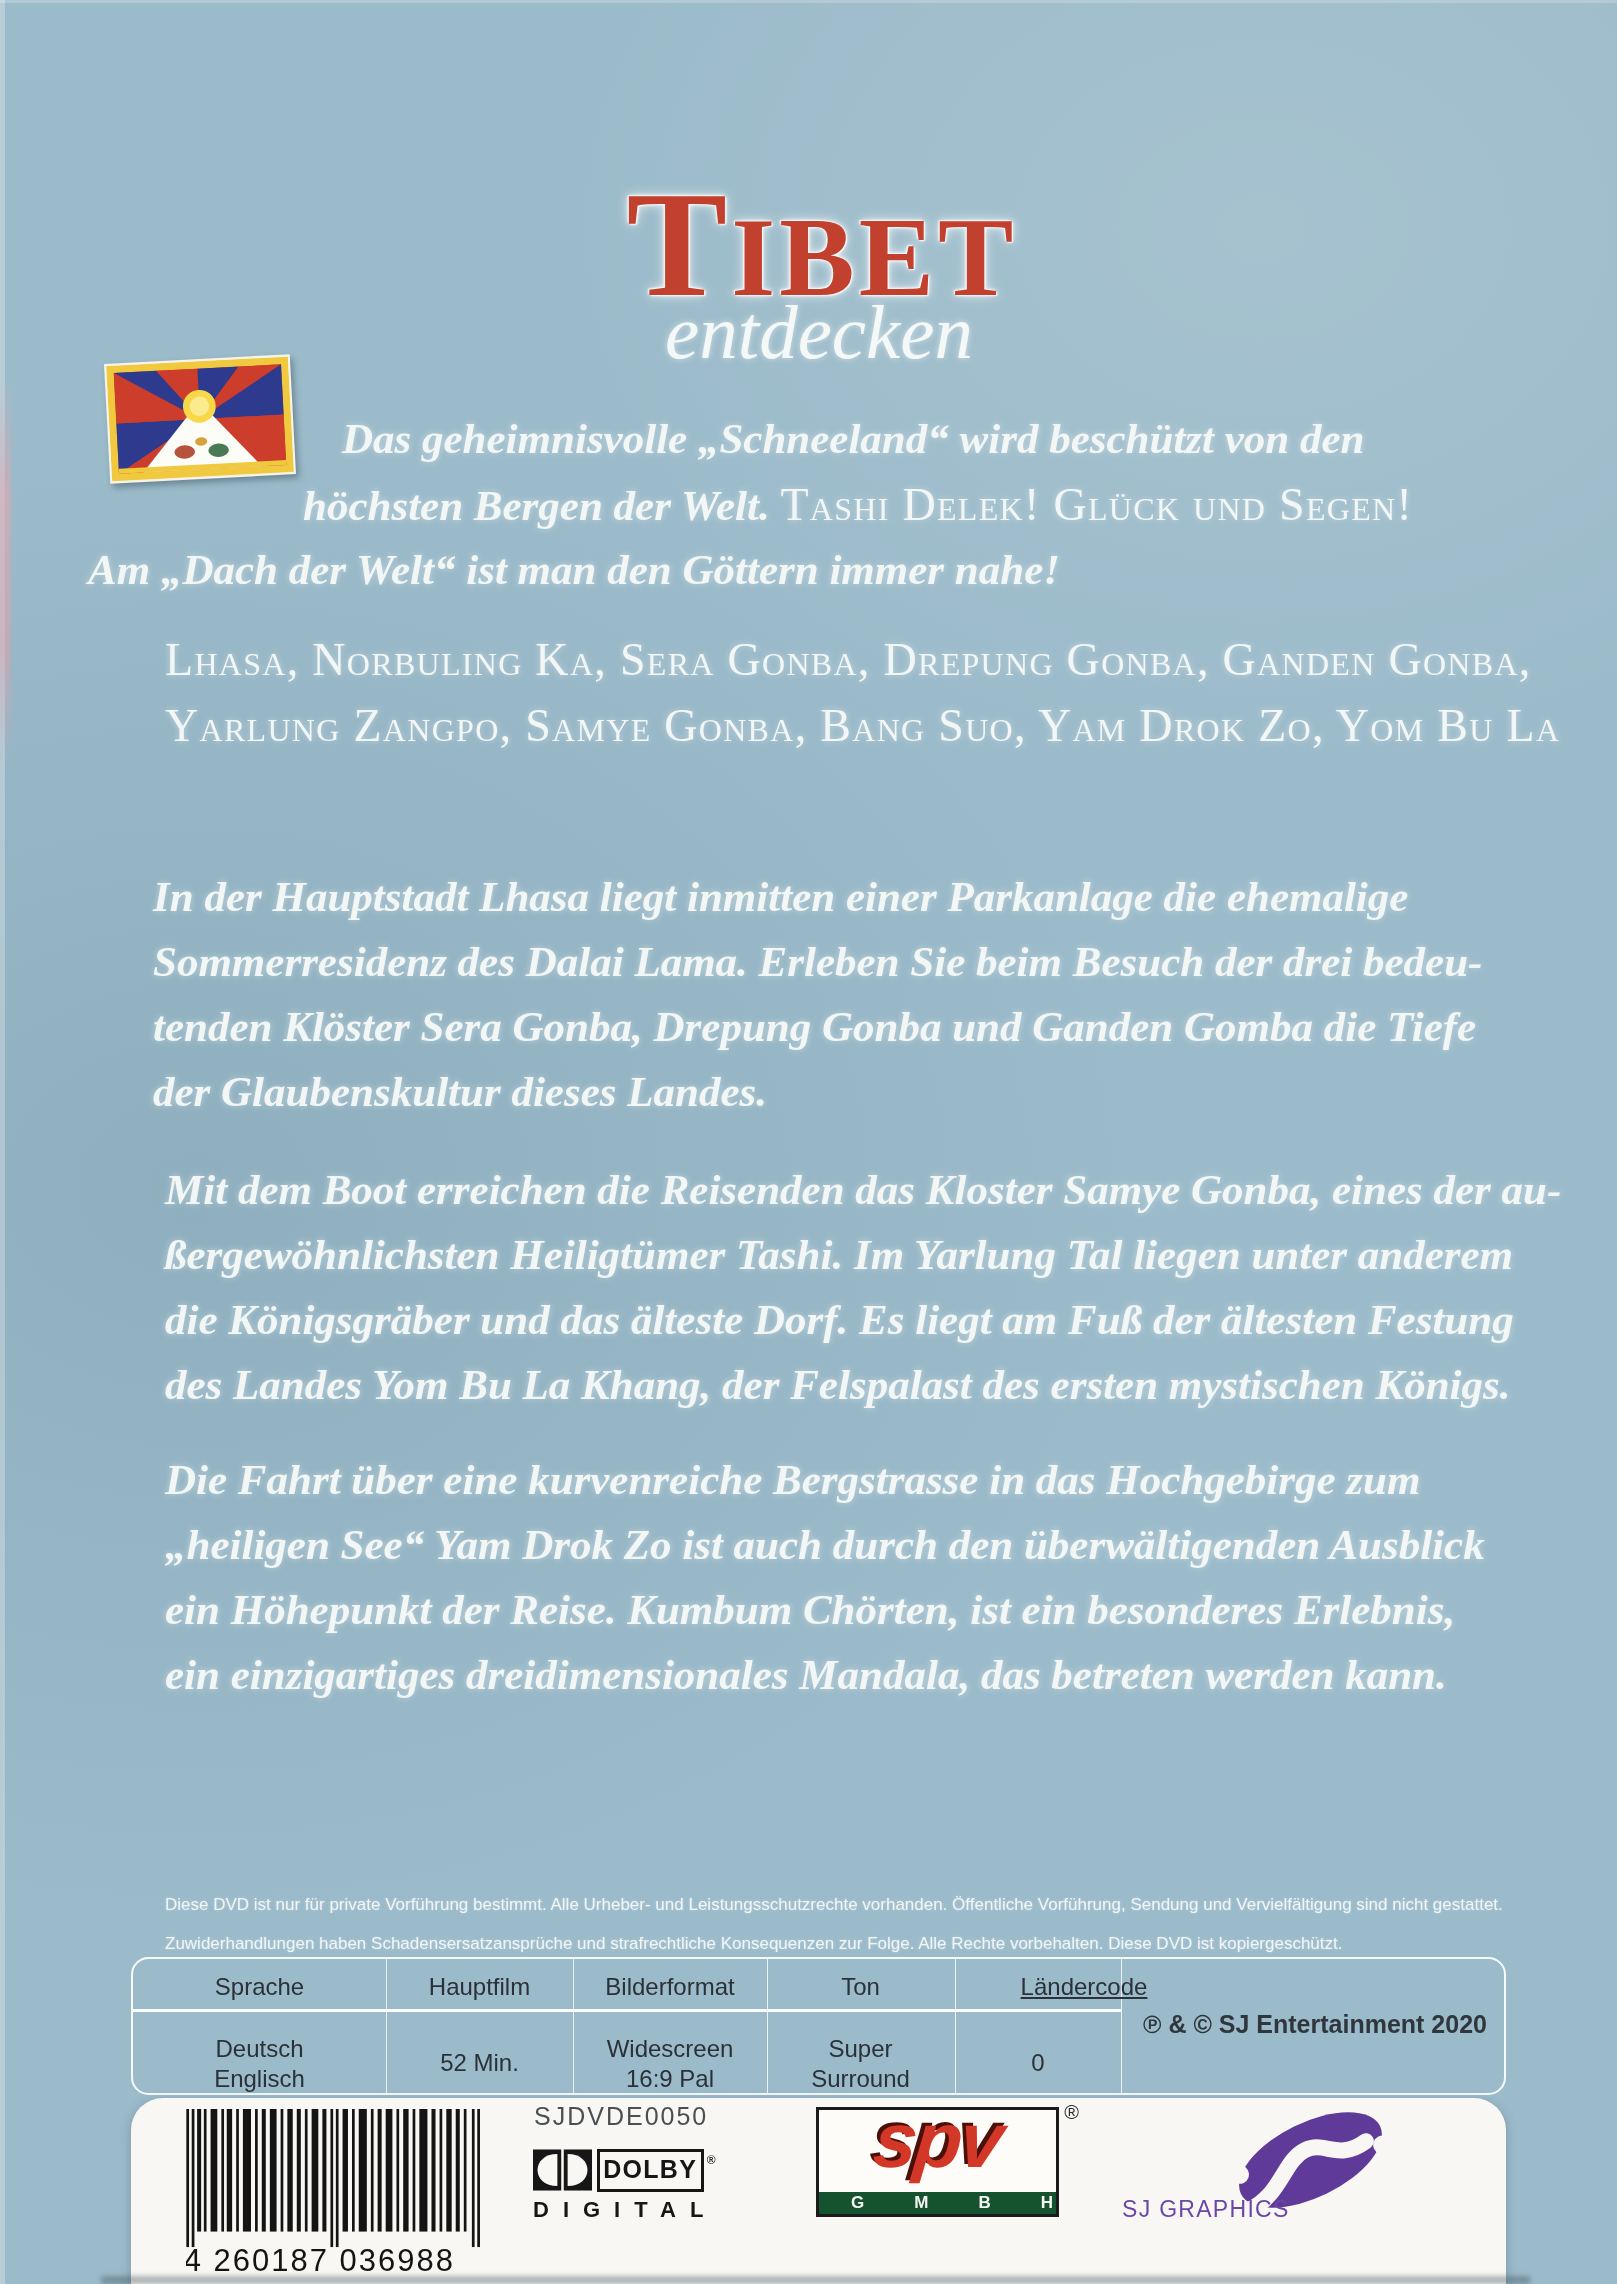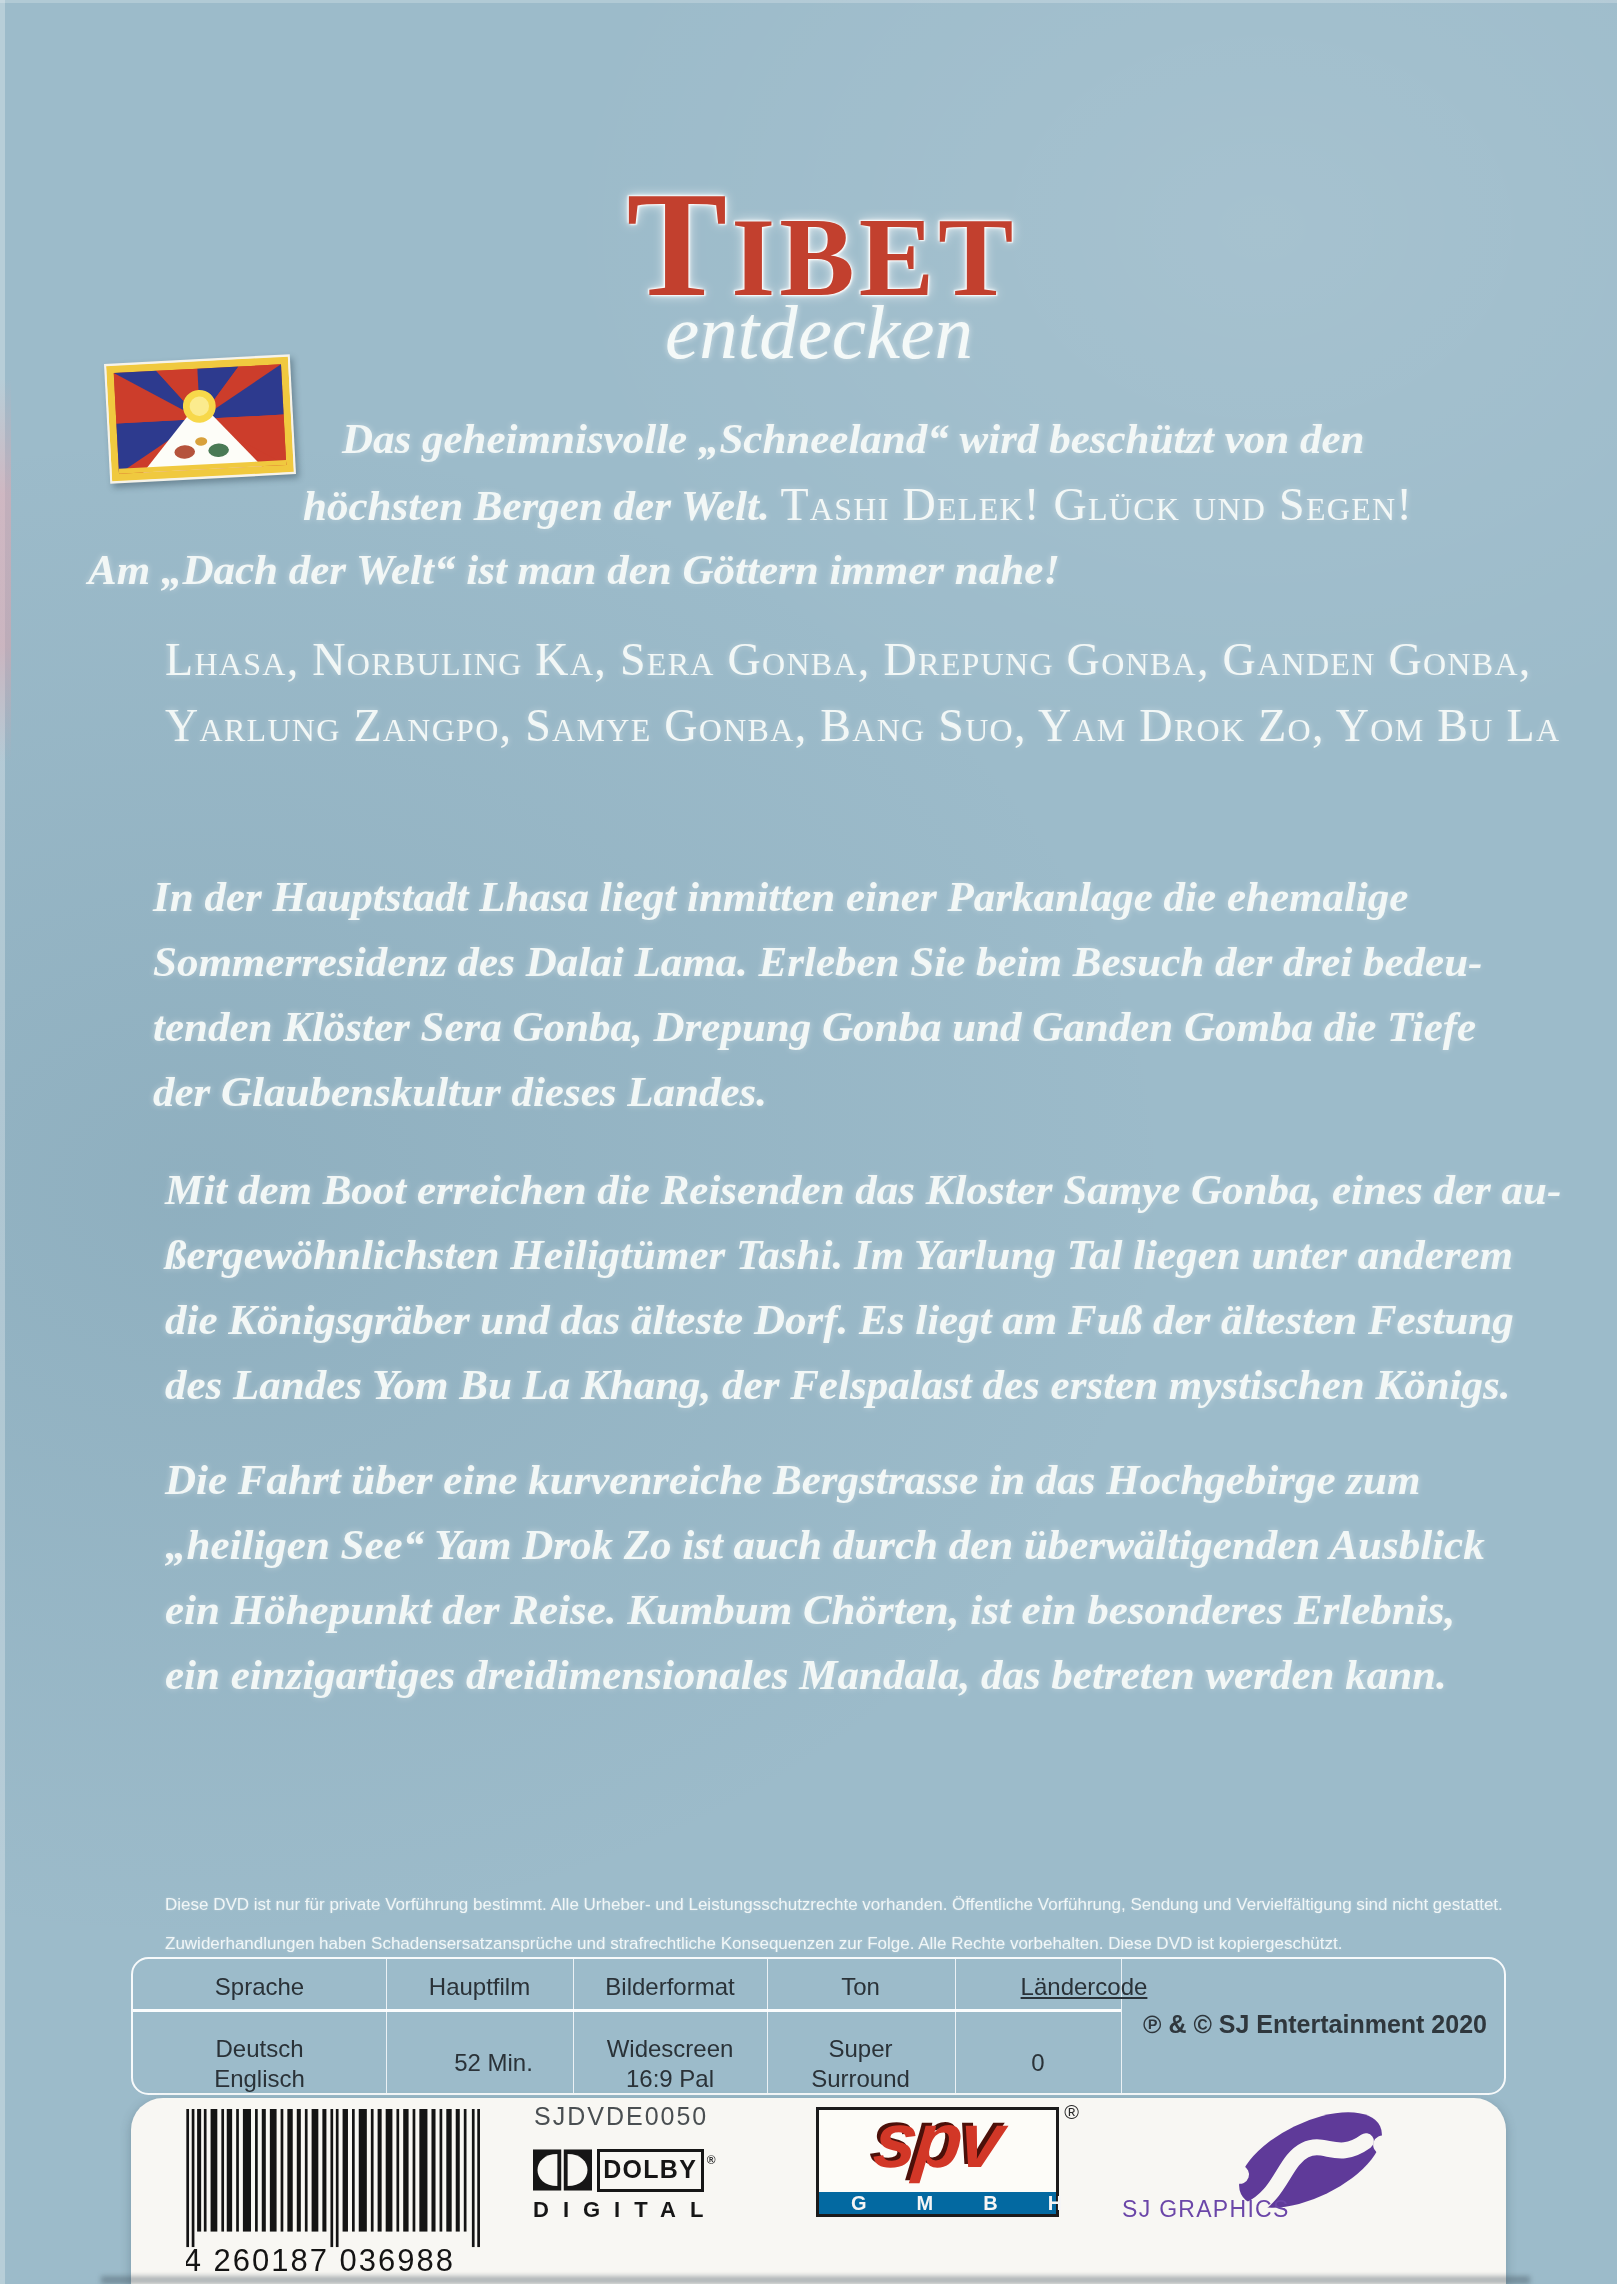--- a/index.html
+++ b/index.html
@@ -69,22 +69,22 @@
   .dolby-sub{margin-top:5.4px;font-family:"Liberation Sans",sans-serif;font-weight:700;font-size:22px;
              letter-spacing:14px;color:#161616;white-space:nowrap;}
 
   
   .spv{left:816px;top:2107px;width:243px;height:110px;border:3.4px solid #1b1b1b;box-sizing:border-box;
        background:#fdfcf8;}
   .spv-name{position:absolute;left:0;top:-15px;width:100%;text-align:center;
             font-family:"Liberation Sans",sans-serif;font-weight:700;font-style:italic;font-size:78px;
             color:#d23727;transform:skewX(-6deg);letter-spacing:-2.7px;
             text-shadow:-4px -3.4px 0 #4c100a;}
-  .spv-bar{position:absolute;left:0;bottom:0;width:100%;height:22px;background:#0369a1;
-           font-family:"Liberation Sans",sans-serif;font-size:20px;font-weight:700;color:#f5f5f5;
+  .spv-bar{position:absolute;left:0;bottom:0;width:100%;height:22px;background:#14532d;
+           font-family:"Liberation Sans",sans-serif;font-size:17px;font-weight:700;color:#f5f5f5;
            letter-spacing:50px;padding-left:32px;line-height:22px;box-sizing:border-box;white-space:nowrap;}
   .spv-reg{position:absolute;right:-23px;top:-9.4px;font-size:20px;color:#2a2a2a;font-family:"Liberation Sans",sans-serif;}
 
   
   .sjg-label{left:1122px;top:2196px;font-family:"Liberation Sans",sans-serif;font-weight:400;
              font-size:23px;letter-spacing:1.3px;color:#6b46a8;}
 </style>
 </head>
 <body>
 
@@ -170,21 +170,21 @@
     <div class="hline"></div>
 
     <div class="cell" style="left:0;width:253px;top:13.5px;">Sprache</div>
     <div class="cell" style="left:253px;width:187px;top:13.5px;">Hauptfilm</div>
     <div class="cell" style="left:440px;width:194px;top:13.5px;">Bilderformat</div>
     <div class="cell" style="left:634px;width:187px;top:13.5px;">Ton</div>
     <div class="cell" style="left:868px;width:166px;top:13.5px;text-decoration:underline;">Ländercode</div>
 
     <div class="cell" style="left:0;width:253px;top:76px;">Deutsch</div>
     <div class="cell" style="left:0;width:253px;top:106px;">Englisch</div>
-    <div class="cell" style="left:253px;width:187px;top:90px;padding-left:14px;">52 Min.</div>
+    <div class="cell" style="left:253px;width:187px;top:90px;">52 Min.</div>
     <div class="cell" style="left:440px;width:194px;top:76px;">Widescreen</div>
     <div class="cell" style="left:440px;width:194px;top:106px;">16:9 Pal</div>
     <div class="cell" style="left:634px;width:187px;top:76px;">Super</div>
     <div class="cell" style="left:634px;width:187px;top:106px;">Surround</div>
     <div class="cell" style="left:822px;width:166px;top:90px;">0</div>
 
     <div class="copyright">℗ &amp; © SJ Entertainment 2020</div>
   </div>
 
   <div class="abs white-box"></div>

